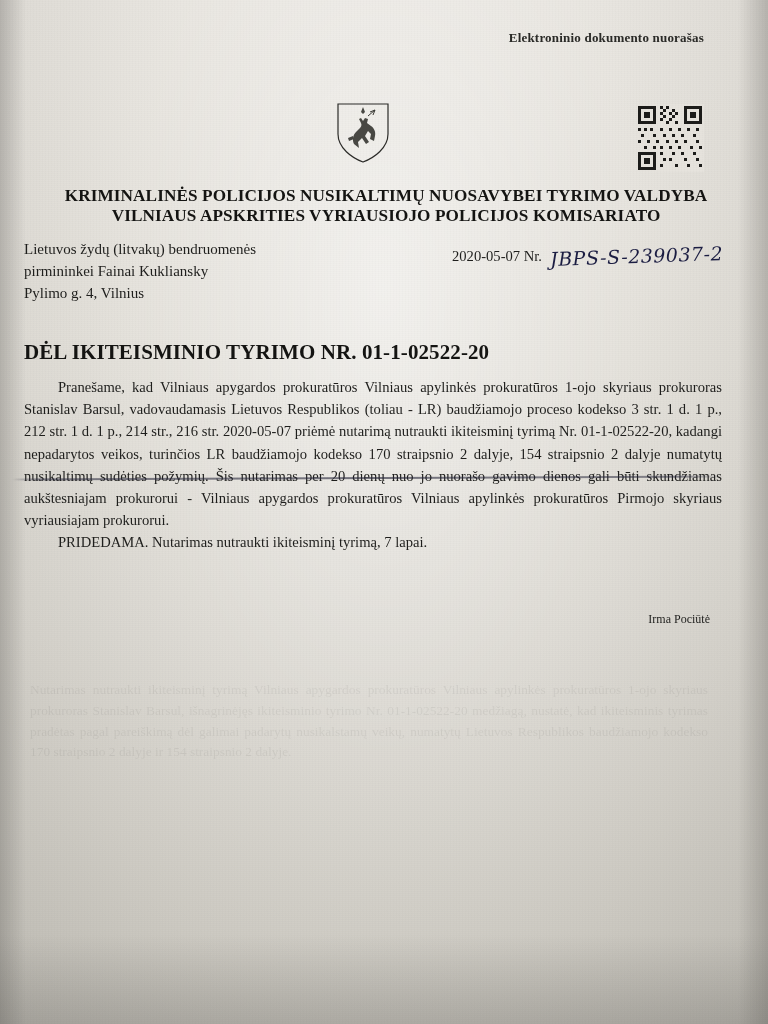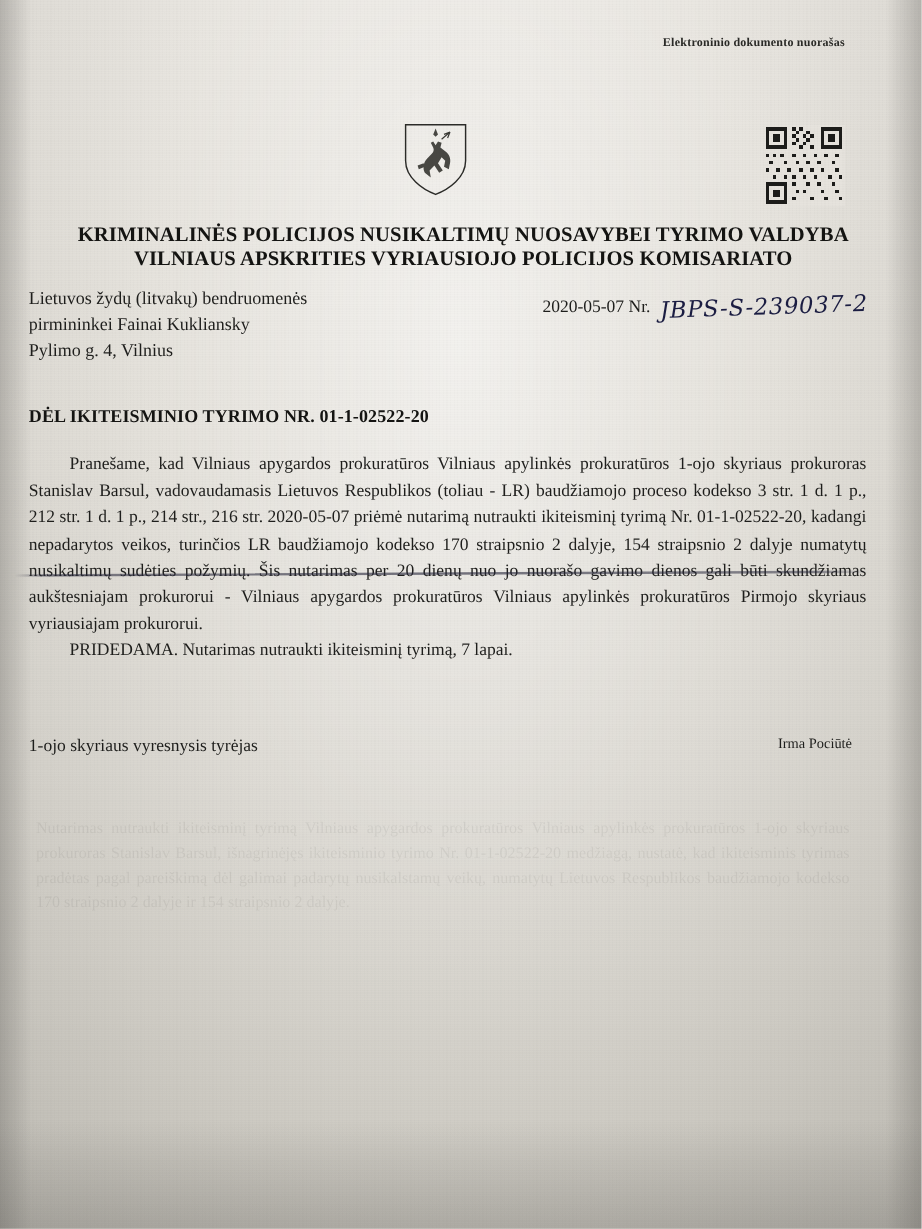--- a/index.html
+++ b/index.html
@@ -56,21 +56,21 @@
     position: absolute;
     inset: 0;
   }
 
   .enote {
     position: absolute;
     top: 30px;
     left: 0;
     right: 64px;
     text-align: right;
-    font-size: 10px;
+    font-size: 13px;
     font-weight: bold;
     letter-spacing: 0.2px;
     color: #2a2a27;
   }
 
   .coat {
     position: absolute;
     top: 98px;
     left: 334px;
     width: 58px;
@@ -125,21 +125,21 @@
     top: 2px;
     margin-left: 4px;
     transform: rotate(-2deg);
     display: inline-block;
   }
 
   .subject {
     position: absolute;
     top: 340px;
     left: 24px;
-    font-size: 15px;
+    font-size: 21px;
     font-weight: bold;
     letter-spacing: 0.1px;
     color: #141412;
   }
 
   .body {
     position: absolute;
     top: 376px;
     left: 24px;
     right: 46px;
@@ -309,21 +309,20 @@
 
   <div class="subject">DĖL IKITEISMINIO TYRIMO NR. 01-1-02522-20</div>
 
   <div class="body">
     <p>Pranešame, kad Vilniaus apygardos prokuratūros Vilniaus apylinkės prokuratūros 1-ojo skyriaus prokuroras Stanislav Barsul, vadovaudamasis Lietuvos Respublikos (toliau - LR) baudžiamojo proceso kodekso 3 str. 1 d. 1 p., 212 str. 1 d. 1 p., 214 str., 216 str. 2020-05-07 priėmė nutarimą nutraukti ikiteisminį tyrimą Nr. 01-1-02522-20, kadangi nepadarytos veikos, turinčios LR baudžiamojo kodekso 170 straipsnio 2 dalyje, 154 straipsnio 2 dalyje numatytų nusikaltimų sudėties požymių. Šis nutarimas per 20 dienų nuo jo nuorašo gavimo dienos gali būti skundžiamas aukštesniajam prokurorui - Vilniaus apygardos prokuratūros Vilniaus apylinkės prokuratūros Pirmojo skyriaus vyriausiajam prokurorui.</p>
     <p>PRIDEDAMA. Nutarimas nutraukti ikiteisminį tyrimą, 7 lapai.</p>
   </div>
 
   <div class="underline-mark"></div>
 
-  <div class="signer-role">1-ojo skyriaus vyresnysis tyrėjas</div>
   <div class="signer-name">Irma Pociūtė</div>
 
   <div class="ghost">Nutarimas nutraukti ikiteisminį tyrimą Vilniaus apygardos prokuratūros Vilniaus apylinkės prokuratūros 1-ojo skyriaus prokuroras Stanislav Barsul, išnagrinėjęs ikiteisminio tyrimo Nr. 01-1-02522-20 medžiagą, nustatė, kad ikiteisminis tyrimas pradėtas pagal pareiškimą dėl galimai padarytų nusikalstamų veikų, numatytų Lietuvos Respublikos baudžiamojo kodekso 170 straipsnio 2 dalyje ir 154 straipsnio 2 dalyje.</div>
 </div>
 
 <div class="grain"></div>
 <div class="shadow-left"></div>
 <div class="shadow-right"></div>
 <div class="shadow-bottom"></div>
 

